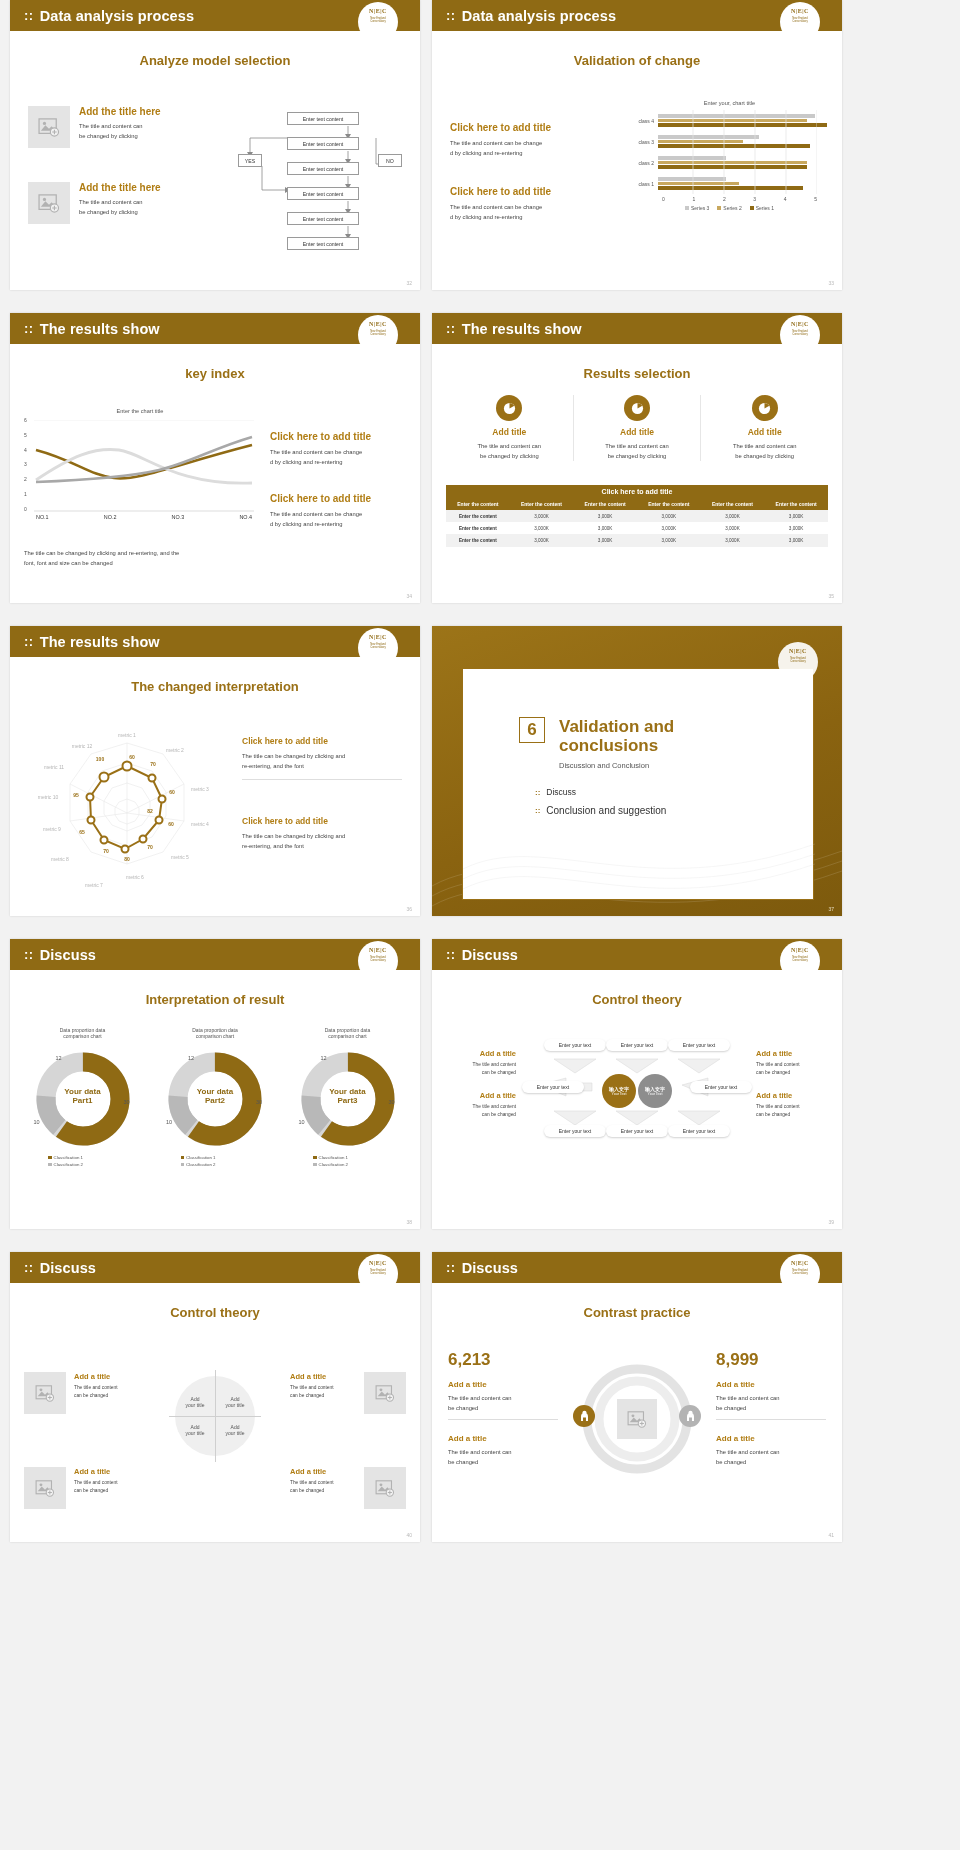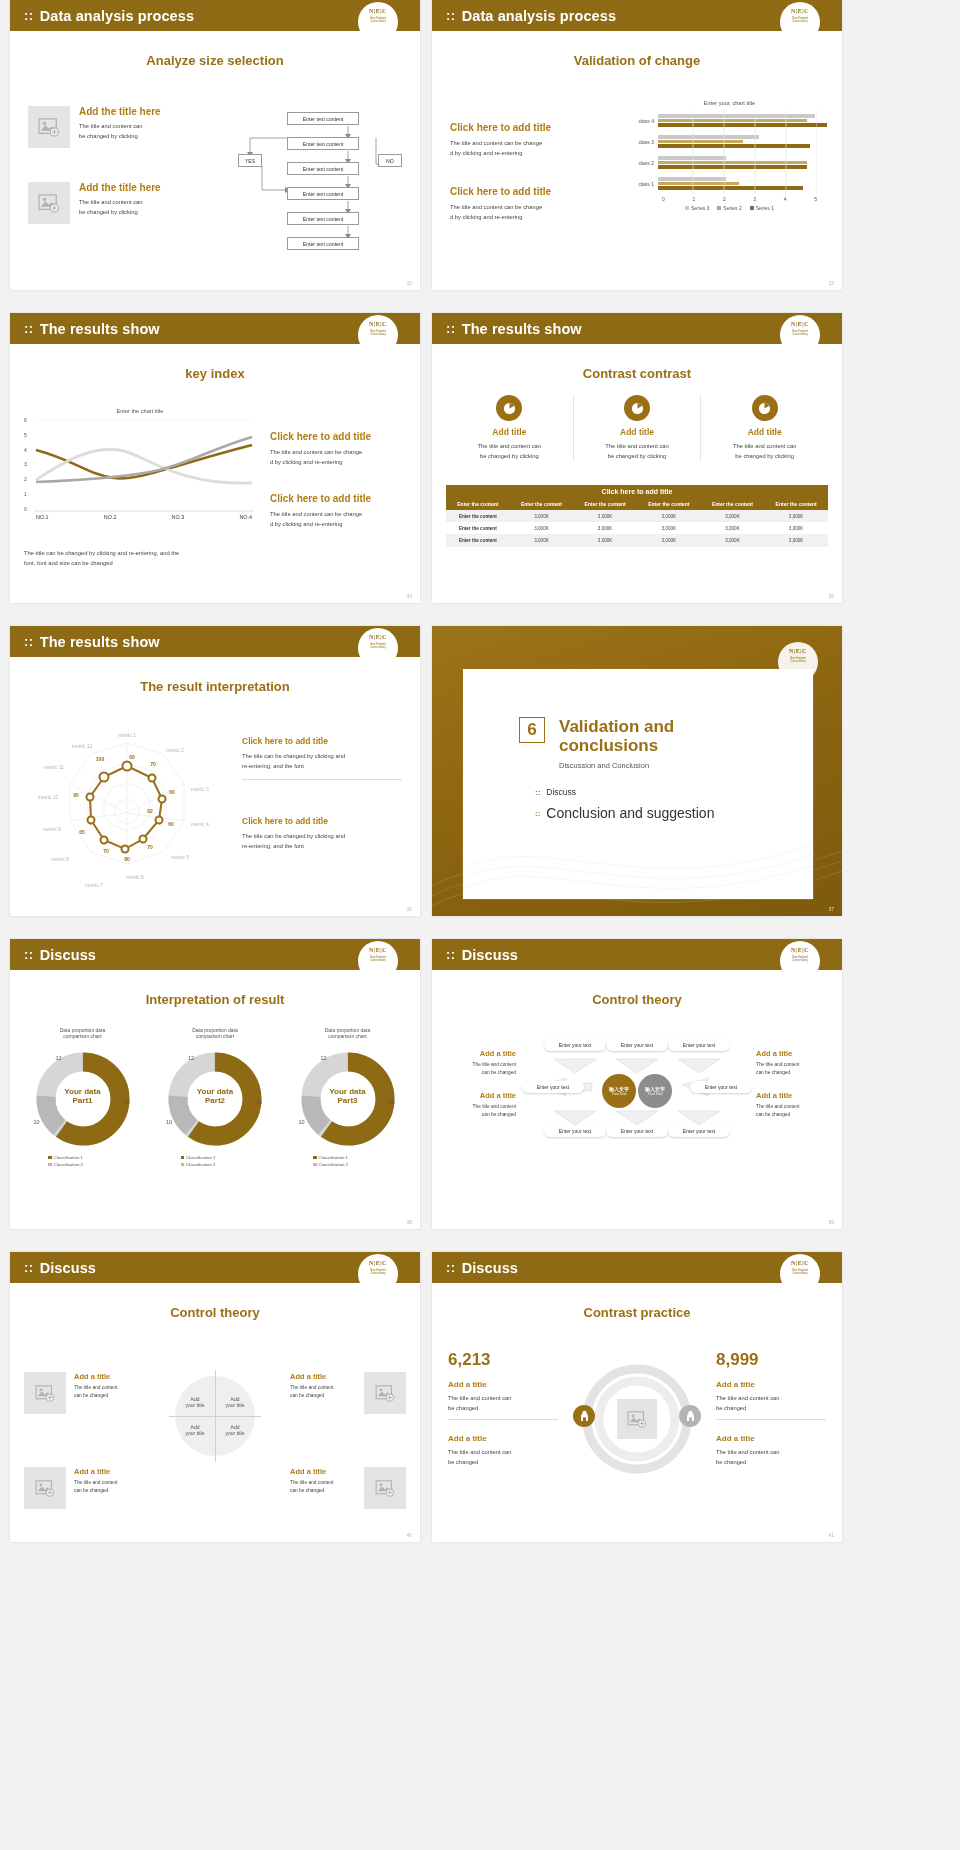--- a/index.html
+++ b/index.html
@@ -156,21 +156,21 @@
       <span class="btitle">Data analysis process</span>
     </div>
     <div class="logo-wrap">
       <div class="logo-circ"></div>
       <div class="logo-mark">N|E|C</div>
       <div class="logo-sub">
         <div>New England</div>
         <div>Conservatory</div>
       </div>
     </div>
-    <div class="slidetitle">Analyze size selection</div>
+    <div class="slidetitle">Analyze model selection</div>
 
     <div style="position:absolute;left:18px;top:106px;display:flex;gap:9px;">
       <div class="ph-img" style="width:42px;height:42px;">
         <svg width="22" height="19" viewBox="0 0 24 21">
             <rect x="1" y="1" width="19" height="16" fill="none" stroke="#8a8a8a" stroke-width="1.4"></rect>
             <path d="M3 14l5-6 4 4 3-3 4 5z" fill="#8a8a8a"></path>
             <circle cx="7" cy="6" r="1.8" fill="#8a8a8a"></circle>
             <circle cx="18" cy="15.5" r="4.5" fill="#fff" stroke="#8a8a8a" stroke-width="1.3"></circle>
             <path d="M18 13v5M15.5 15.5h5" stroke="#8a8a8a" stroke-width="1.3"></path>
           </svg>
@@ -405,21 +405,21 @@
       <span class="btitle">The results show</span>
     </div>
     <div class="logo-wrap">
       <div class="logo-circ"></div>
       <div class="logo-mark">N|E|C</div>
       <div class="logo-sub">
         <div>New England</div>
         <div>Conservatory</div>
       </div>
     </div>
-    <div class="slidetitle">Contrast contrast</div>
+    <div class="slidetitle">Results selection</div>
 
     <div style="position:absolute;left:14px;top:82px;right:14px;display:flex;">
       <div style="flex:1;text-align:center;border-right:1px solid #e6e6e6;">
         <div class="iconcirc">
           <svg width="13" height="13" viewBox="0 0 14 14">
               <circle cx="7" cy="7" r="6" fill="#fff"></circle>
               <path d="M7 7 L7 1 A6 6 0 0 1 12.2 4 Z" fill="#9a7016"></path>
             </svg>
         </div>
         <div class="hd" style="font-size:8.5px;margin-top:6px;">Add title</div>
@@ -504,21 +504,21 @@
       <span class="btitle">The results show</span>
     </div>
     <div class="logo-wrap">
       <div class="logo-circ"></div>
       <div class="logo-mark">N|E|C</div>
       <div class="logo-sub">
         <div>New England</div>
         <div>Conservatory</div>
       </div>
     </div>
-    <div class="slidetitle">The result interpretation</div>
+    <div class="slidetitle">The changed interpretation</div>
 
     <div style="position:absolute;left:22px;top:95px;width:190px;height:175px;">
       <svg width="190" height="175" viewBox="0 0 190 175">
         <g stroke="#e8e8e8" stroke-width="0.6" fill="none">
           <polygon points="95,22 131,33 152,63 152,100 131,131 95,143 59,131 38,100 38,63 59,33"></polygon>
           <polygon points="95,42 120,50 134,71 134,95 120,116 95,125 70,116 56,95 56,71 70,50"></polygon>
           <polygon points="95,62 110,67 118,80 118,93 110,104 95,110 80,104 72,93 72,80 80,67"></polygon>
           <polygon points="95,78 103,81 107,87 107,94 103,100 95,103 87,100 83,94 83,87 87,81"></polygon>
           <line x1="95" y1="22" x2="95" y2="92"></line>
             <line x1="152" y1="63" x2="95" y2="92"></line>
@@ -623,21 +623,21 @@
           <div style="color:#555;font-size:7.5px;margin-top:6px;">Discussion and Conclusion</div>
         </div>
       </div>
       <div style="position:absolute;left:72px;top:118px;">
         <div style="display:flex;align-items:center;gap:6px;margin-bottom:8px;">
           <span style="color:#9a7016;font-weight:bold;font-size:8px;">::</span>
           <span style="color:#333;font-size:8.5px;">Discuss</span>
         </div>
         <div style="display:flex;align-items:center;gap:6px;">
           <span style="color:#9a7016;font-weight:bold;font-size:8px;">::</span>
-          <span style="color:#333;font-size:14px;">Conclusion and suggestion</span>
+          <span style="color:#333;font-size:10px;">Conclusion and suggestion</span>
         </div>
       </div>
     </div>
     <div class="pagenum" style="color:#e8dcc0">37</div>
   </div>
 
   <div class="slide">
     <div class="band">
       <span class="dots">::</span>
       <span class="btitle">Discuss</span>

